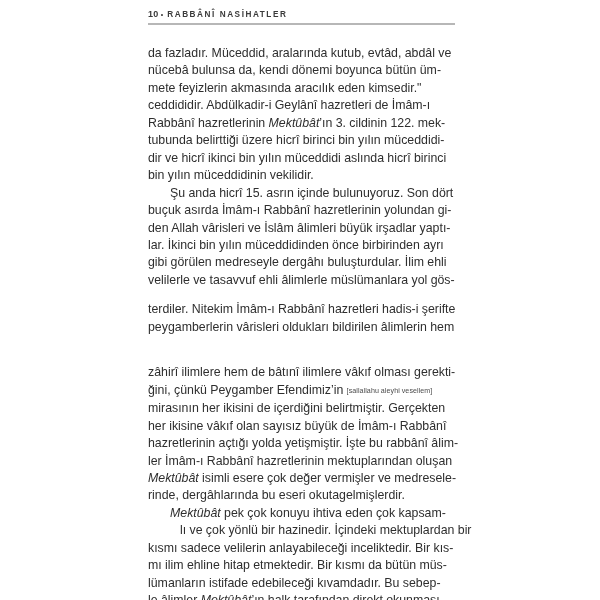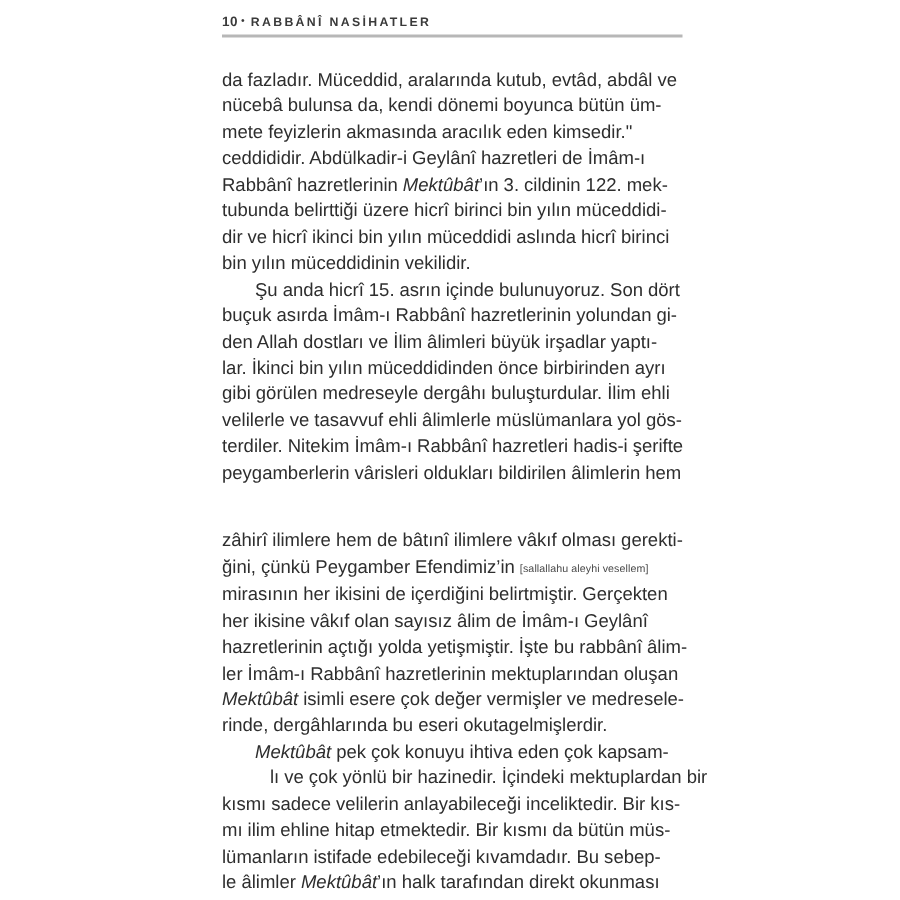--- a/index.html
+++ b/index.html
@@ -134,30 +134,30 @@
       <span class="ln" style="display: block; white-space: nowrap;"><span>ceddididir. Abdülkadir-i Geylânî hazretleri de İmâm-ı</span></span>
       <span class="ln" style="display: block; white-space: nowrap;">Rabbânî hazretlerinin <span class="ital">Mektûbât</span>’ın 3. cildinin 122. mek-</span>
       <span class="ln" style="display: block; white-space: nowrap;"><span>tubunda belirttiği üzere hicrî birinci bin yılın müceddidi-</span></span>
       <span class="ln" style="display: block; white-space: nowrap;"><span>dir ve hicrî ikinci bin yılın müceddidi aslında hicrî birinci</span></span>
       <span class="ln"><span>bin yılın müceddidinin vekilidir.</span></span>
     </p>
 
     <p class="para">
       <span class="ln indent-first" style="display: block; white-space: nowrap;"><span>Şu anda hicrî 15. asrın içinde bulunuyoruz. Son dört</span></span>
       <span class="ln" style="display: block; white-space: nowrap;"><span>buçuk asırda İmâm-ı Rabbânî hazretlerinin yolundan gi-</span></span>
-      <span class="ln" style="display: block; white-space: nowrap;"><span>den Allah dostları ve İlim âlimleri büyük irşadlar yaptı-</span></span>
+      <span class="ln" style="display: block; white-space: nowrap;"><span>den Allah vârisleri ve İslâm âlimleri büyük irşadlar yaptı-</span></span>
       <span class="ln" style="display: block; white-space: nowrap;"><span>lar. İkinci bin yılın müceddidinden önce birbirinden ayrı</span></span>
       <span class="ln" style="display: block; white-space: nowrap;"><span>gibi görülen medreseyle dergâhı buluşturdular. İlim ehli</span></span>
       <span class="ln" style="display: block; white-space: nowrap;"><span>velilerle ve tasavvuf ehli âlimlerle müslümanlara yol gös-</span></span>
-      <span class="ln" style="display: block; white-space: nowrap;"><span>terdiler. Nitekim İmâm-ı Rabbânî hazretleri hadis-i şerifte</span></span>
+      <span class="ln" style="display: block; white-space: nowrap; margin-top: 12px;"><span>terdiler. Nitekim İmâm-ı Rabbânî hazretleri hadis-i şerifte</span></span>
       <span class="ln" style="display: block; white-space: nowrap;"><span>peygamberlerin vârisleri oldukları bildirilen âlimlerin hem</span></span>
       <span class="ln" style="display: block; white-space: nowrap; margin-top: 28px;"><span>zâhirî ilimlere hem de bâtınî ilimlere vâkıf olması gerekti-</span></span>
       <span class="ln" style="display: block; white-space: nowrap;">ğini, çünkü Peygamber Efendimiz’in <span class="honorific">[<span>sallallahu aleyhi vesellem</span>]</span></span>
       <span class="ln" style="display: block; white-space: nowrap;"><span>mirasının her ikisini de içerdiğini belirtmiştir. Gerçekten</span></span>
-      <span class="ln" style="display: block; white-space: nowrap;"><span>her ikisine vâkıf olan sayısız âlim de İmâm-ı Geylânî</span></span>
+      <span class="ln" style="display: block; white-space: nowrap;"><span>her ikisine vâkıf olan sayısız büyük de İmâm-ı Rabbânî</span></span>
       <span class="ln" style="display: block; white-space: nowrap;"><span>hazretlerinin açtığı yolda yetişmiştir. İşte bu rabbânî âlim-</span></span>
       <span class="ln" style="display: block; white-space: nowrap;"><span>ler İmâm-ı Rabbânî hazretlerinin mektuplarından oluşan</span></span>
       <span class="ln" style="display: block; white-space: nowrap;"><span class="ital">Mektûbât</span> isimli esere çok değer vermişler ve medresele-</span>
       <span class="ln"><span>rinde, dergâhlarında bu eseri okutagelmişlerdir.</span></span>
     </p>
 
     <p class="para">
       <span class="ln indent-first" style="display: block; white-space: nowrap;"><span class="ital">Mektûbât</span> pek çok konuyu ihtiva eden çok kapsam-</span>
       <span class="ln" style="display: block; white-space: nowrap; padding-left: 32px;"><span>lı ve çok yönlü bir hazinedir. İçindeki mektuplardan bir</span></span>
       <span class="ln" style="display: block; white-space: nowrap;"><span>kısmı sadece velilerin anlayabileceği inceliktedir. Bir kıs-</span></span>

